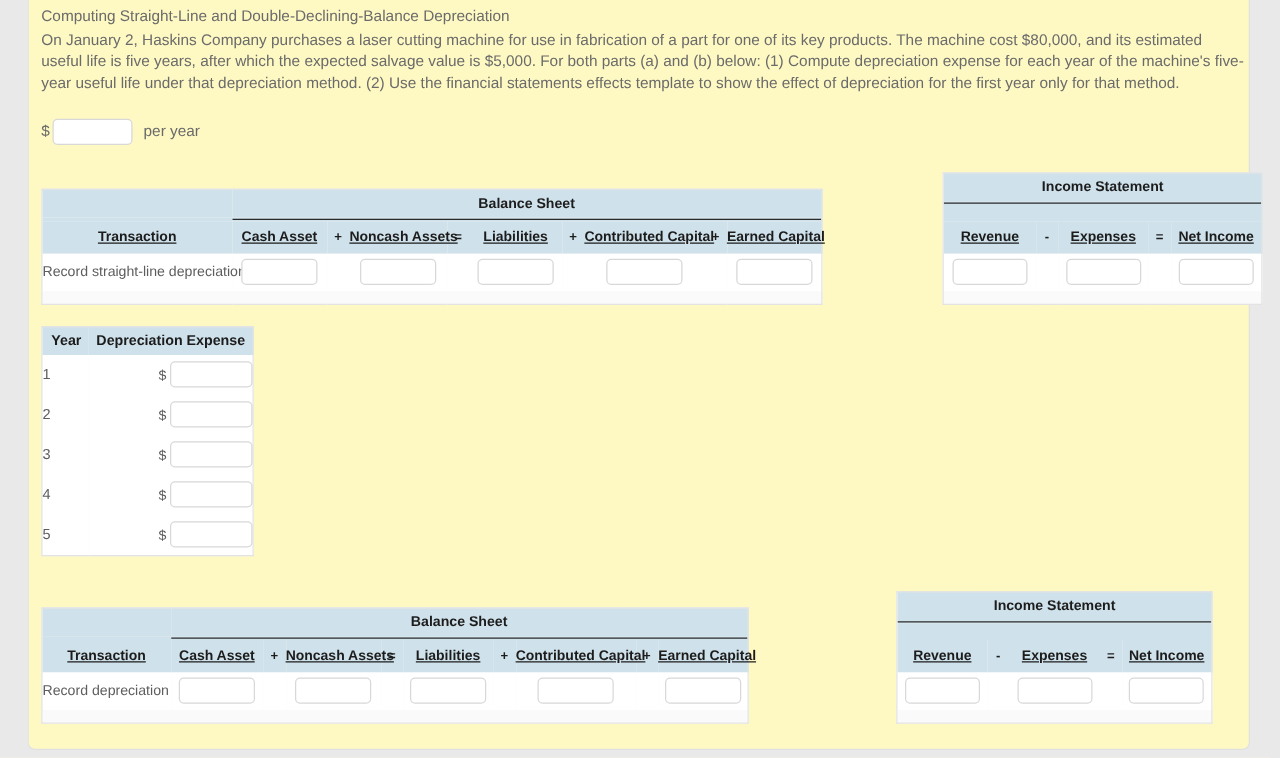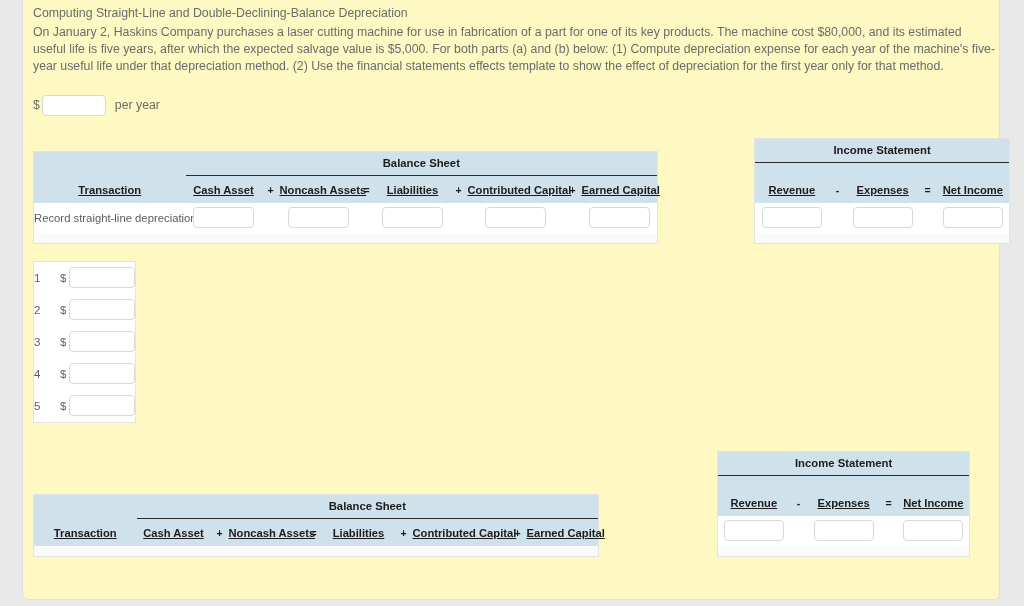--- a/index.html
+++ b/index.html
@@ -291,20 +291,24 @@
             <td colspan="5"></td>
           </tr>
         </tbody>
           </table>
       </div>
 
       <div style="height:12px"></div>
 
       <table class="yr-table">
         <tbody>
+            <tr>
+          <th class="yr-h">Year</th>
+          <th>Depreciation Expense</th>
+        </tr>
         <tr>
           <td class="yr-num">1</td>
           <td class="yr-inp"><span class="dollar">$</span><input class="cell yr" type="text" value="" style=""></td>
         </tr>
         <tr>
           <td class="yr-num">2</td>
           <td class="yr-inp"><span class="dollar">$</span><input class="cell yr" type="text" value="" style=""></td>
         </tr>
         <tr>
           <td class="yr-num">3</td>
@@ -352,20 +356,32 @@
             <td class="colhead">Transaction</td>
             <td class="colhead">Cash Asset</td>
             <td class="op">+</td>
             <td class="colhead">Noncash Assets</td>
             <td class="op">=</td>
             <td class="colhead">Liabilities</td>
             <td class="op">+</td>
             <td class="colhead">Contributed Capital</td>
             <td class="op">+</td>
             <td class="colhead">Earned Capital</td>
+          </tr>
+          <tr>
+            <td class="txn-cell">Record depreciation</td>
+            <td class="inp-cell"><input class="cell bs" type="text" value="" style=""></td>
+            <td class="blank-cell"></td>
+            <td class="inp-cell"><input class="cell bs" type="text" value="" style=""></td>
+            <td class="blank-cell"></td>
+            <td class="inp-cell"><input class="cell bs" type="text" value="" style=""></td>
+            <td class="blank-cell"></td>
+            <td class="inp-cell"><input class="cell bs" type="text" value="" style=""></td>
+            <td class="blank-cell"></td>
+            <td class="inp-cell"><input class="cell bs" type="text" value="" style=""></td>
           </tr>
           <tr class="tail-row">
             <td colspan="10"></td>
           </tr>
         </tbody>
           </table>
 
         <div style="width:22px"></div>
 
         <table class="fs-table" style="width:234px; margin-top:12px">

